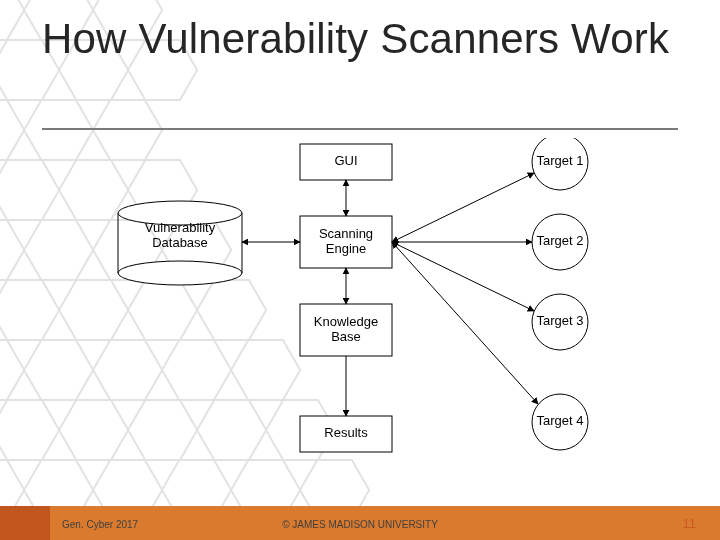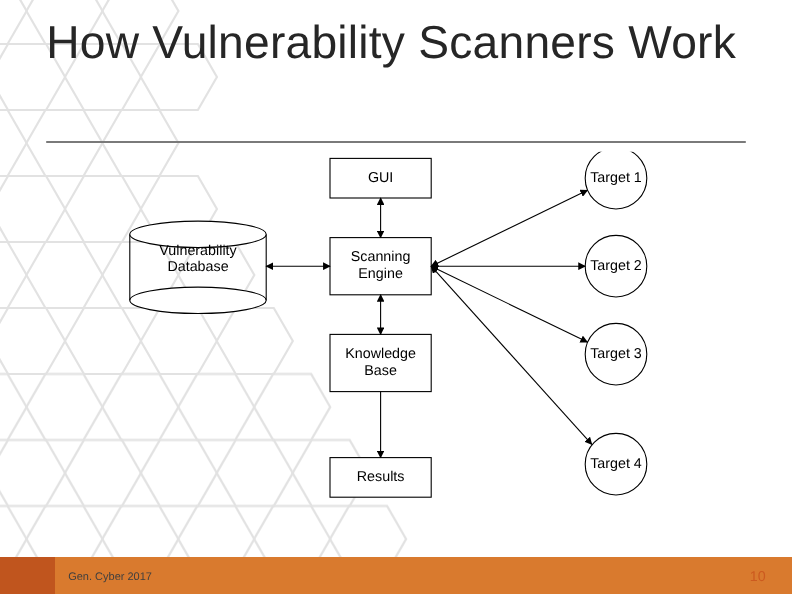--- a/index.html
+++ b/index.html
@@ -125,15 +125,16 @@
       <line x1="392" y1="104" x2="532" y2="104" marker-start="url(#ah)" marker-end="url(#ah)"></line>
       <line x1="392" y1="104" x2="534" y2="173" marker-start="url(#ah)" marker-end="url(#ah)"></line>
       <line x1="392" y1="104" x2="538" y2="266" marker-start="url(#ah)" marker-end="url(#ah)"></line>
     </g>
   </svg>
 
   <div class="footerbar">
     <div class="accent"></div>
   </div>
   <div class="footer-left">Gen. Cyber 2017</div>
-  <div class="footer-right">10</div>
+  <div class="footer-center">© JAMES MADISON UNIVERSITY</div>
+  <div class="footer-right">11</div>
 
 </div>
 
 </body></html>

